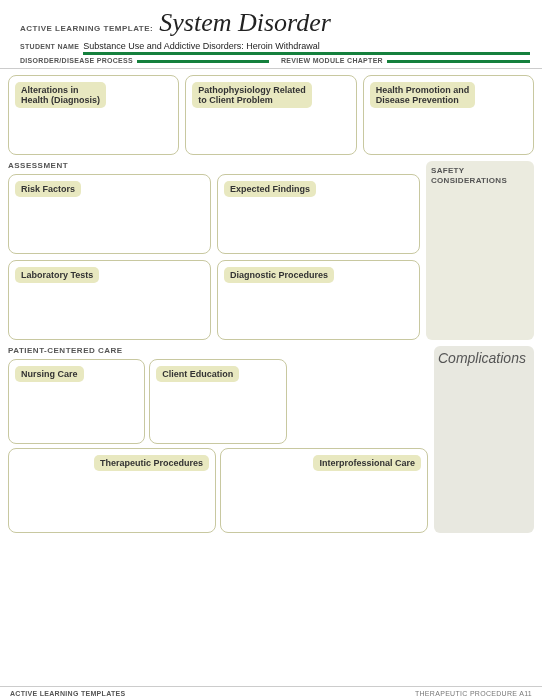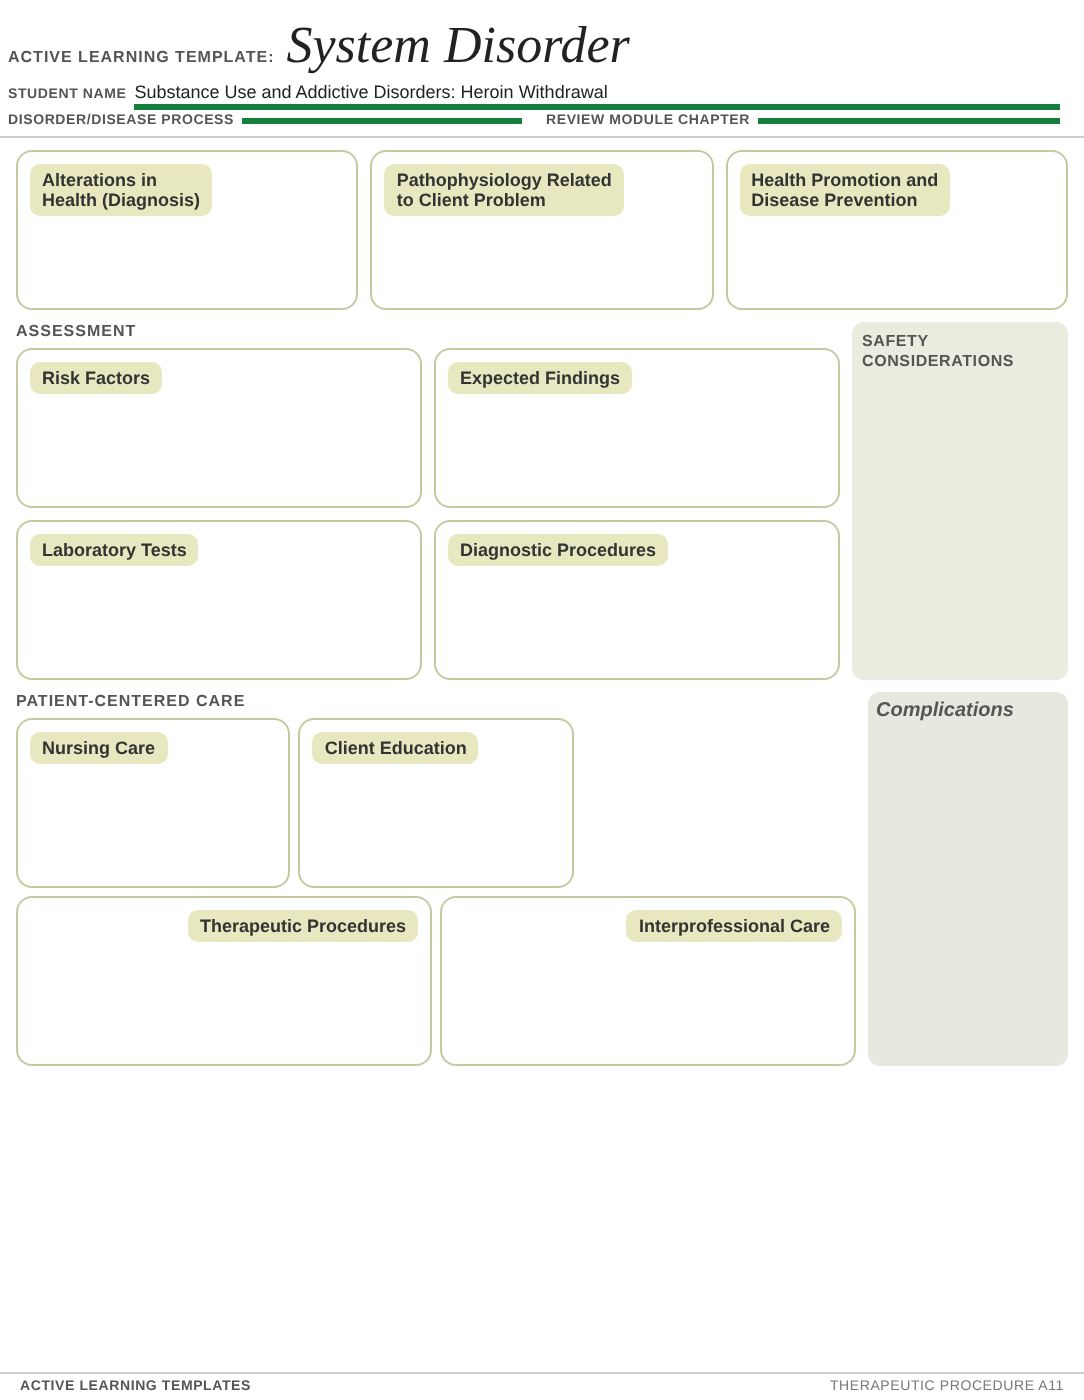--- a/index.html
+++ b/index.html
@@ -15,21 +15,21 @@
     .page {
       width: 542px;
       height: 700px;
       padding: 0;
       position: relative;
     }
 
     
     .header {
       background: #fff;
-      padding: 8px 12px 4px 4px;
+      padding: 8px 12px 4px 20px;
       border-bottom: 1px solid #ccc;
     }
     .header-top {
       display: flex;
       align-items: baseline;
       gap: 6px;
     }
     .active-learning-label {
       font-size: 8px;
       font-weight: bold;
@@ -168,22 +168,22 @@
 
     .complications-box {
       background: #e8e8e0;
       border-radius: 6px;
       padding: 4px;
       height: 100%;
       min-height: 80px;
     }
 
     .complications-label {
-      font-size: 10px;
-      font-weight: bold;
+      font-size: 14px;
+      font-weight: normal;
       color: #555;
       font-style: italic;
     }
 
     
     .footer {
       position: absolute;
       bottom: 0;
       left: 0;
       right: 0;

